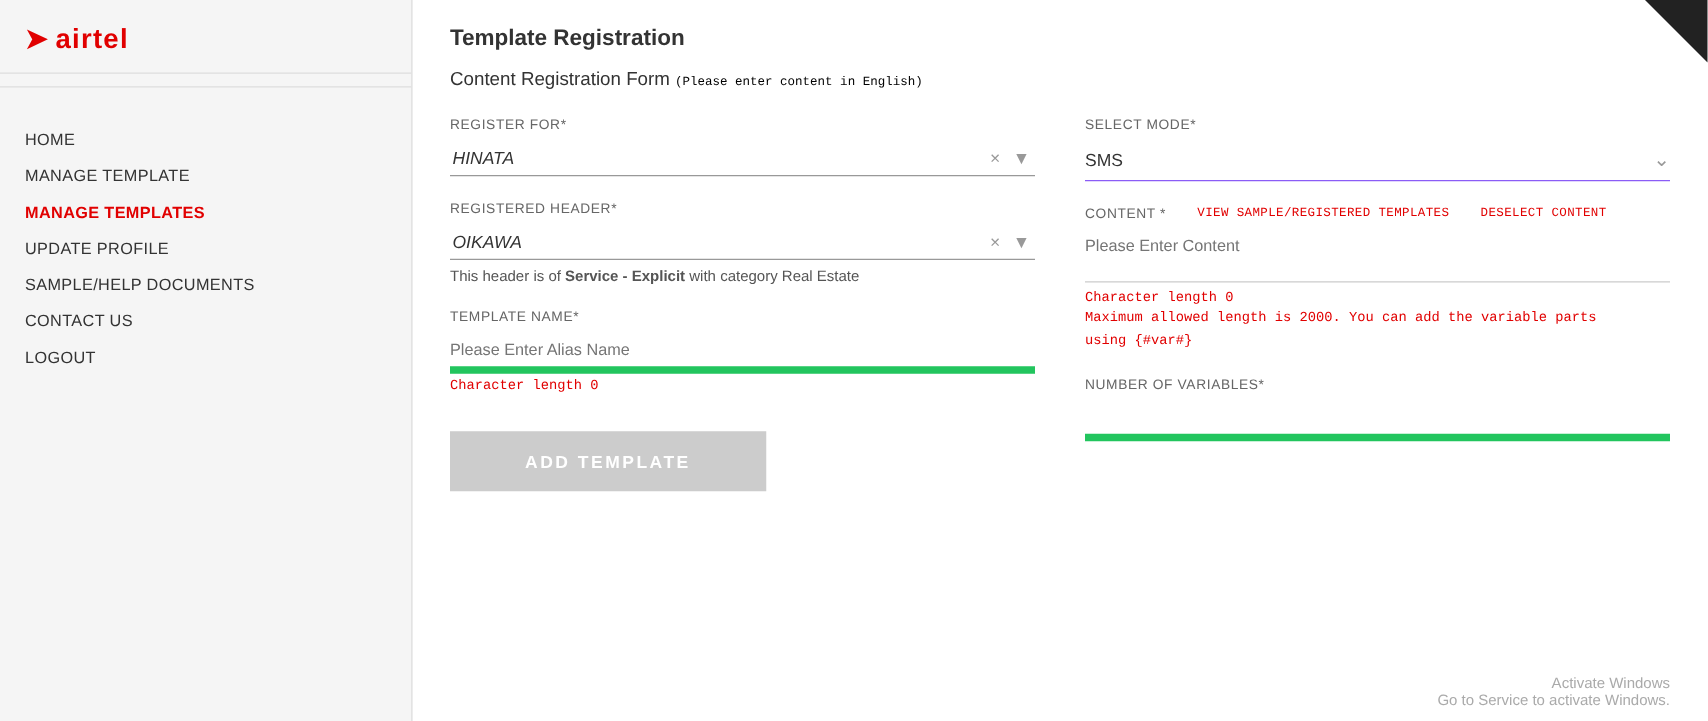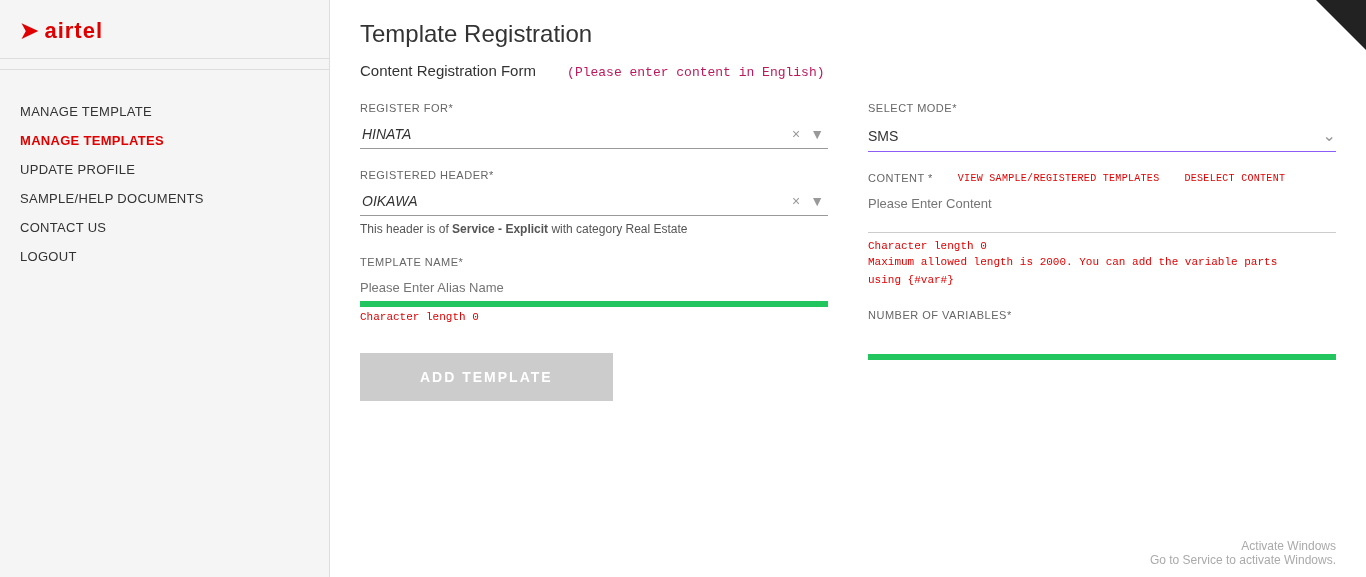--- a/index.html
+++ b/index.html
@@ -82,37 +82,36 @@
 
     
     #main {
       flex: 1;
       padding: 20px 30px 20px 30px;
       overflow-y: auto;
       position: relative;
     }
 
     #page-title {
-      font-size: 24px;
-      font-weight: 400;
+      font-size: 18px;
+      font-weight: 700;
       color: #333;
       margin-bottom: 14px;
     }
 
     #form-subtitle {
       font-size: 15px;
       color: #333;
       margin-bottom: 22px;
     }
 
     #form-subtitle .subtitle-note {
-      color: #be185d;
+      color: #000000;
       font-family: 'Courier New', monospace;
-      font-size: 13px;
-      margin-left: 27px;
+      font-size: 10px;
     }
 
     .form-grid {
       display: grid;
       grid-template-columns: 1fr 1fr;
       gap: 0 40px;
     }
 
     .form-section {
       margin-bottom: 20px;
@@ -298,20 +297,21 @@
     <div class="logo-text">
       <span class="logo-icon">➤</span>
       <span class="logo-brand">airtel</span>
     </div>
   </div>
 
 
   <hr class="divider">
 
   <nav id="nav-menu">
+    <div class="nav-item">HOME</div>
     <div class="nav-item">MANAGE TEMPLATE</div>
     <div class="nav-item active">MANAGE TEMPLATES</div>
     <div class="nav-item">UPDATE PROFILE</div>
     <div class="nav-item">SAMPLE/HELP DOCUMENTS</div>
     <div class="nav-item">CONTACT US</div>
     <div class="nav-item">LOGOUT</div>
   </nav>
 </div>
 
 <div id="main">

